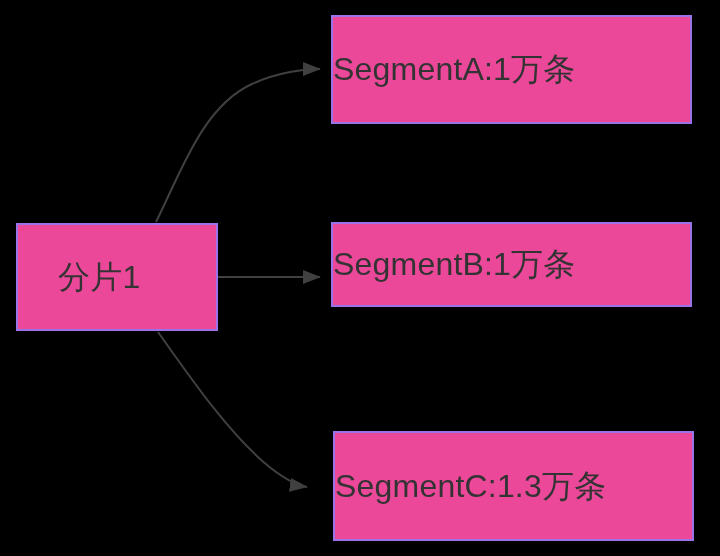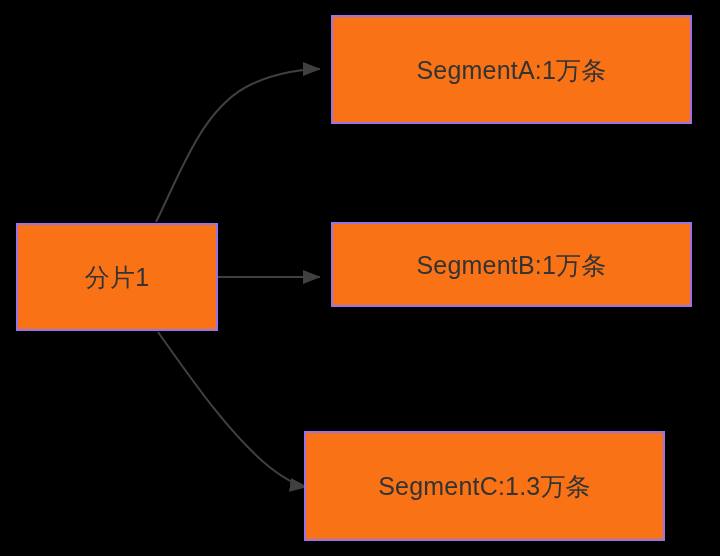--- a/index.html
+++ b/index.html
@@ -24,38 +24,38 @@
     position: absolute;
     left: 0;
     top: 0;
     width: 720px;
     height: 556px;
     pointer-events: none;
   }
   .node {
     position: absolute;
     box-sizing: border-box;
-    background: #f97316;
+    background: #ec4899;
     border: 2px solid #9A73E8;
     display: flex;
     align-items: center;
-    justify-content: center;
+    justify-content: flex-start;
     color: #333333;
-    font-size: 25px;
+    font-size: 32px;
     line-height: 1.2;
     letter-spacing: 0.2px;
     white-space: nowrap;
   }
   .node-label {
     color: #333333;
   }
-  #node-shard1  { left: 16px;  top: 223px; width: 202px; height: 108px; }
+  #node-shard1  { left: 16px;  top: 223px; width: 202px; height: 108px; padding-left: 40px; }
   #node-segment-a { left: 331px; top: 15px;  width: 361px; height: 109px; }
   #node-segment-b { left: 331px; top: 222px; width: 361px; height: 85px; }
-  #node-segment-c { left: 304px; top: 431px; width: 361px; height: 110px; }
+  #node-segment-c { left: 333px; top: 431px; width: 361px; height: 110px; }
 </style>
 </head>
 <body>
 
 <div id="canvas">
 
   <svg id="edges" viewBox="0 0 720 556" width="720" height="556" xmlns="http://www.w3.org/2000/svg">
     <defs>
       <marker id="arrowhead" markerWidth="9" markerHeight="7" refX="8.6" refY="3.5" orient="auto" markerUnits="strokeWidth">
         <path d="M 0 0 L 9 3.5 L 0 7 z" fill="#404040"></path>

